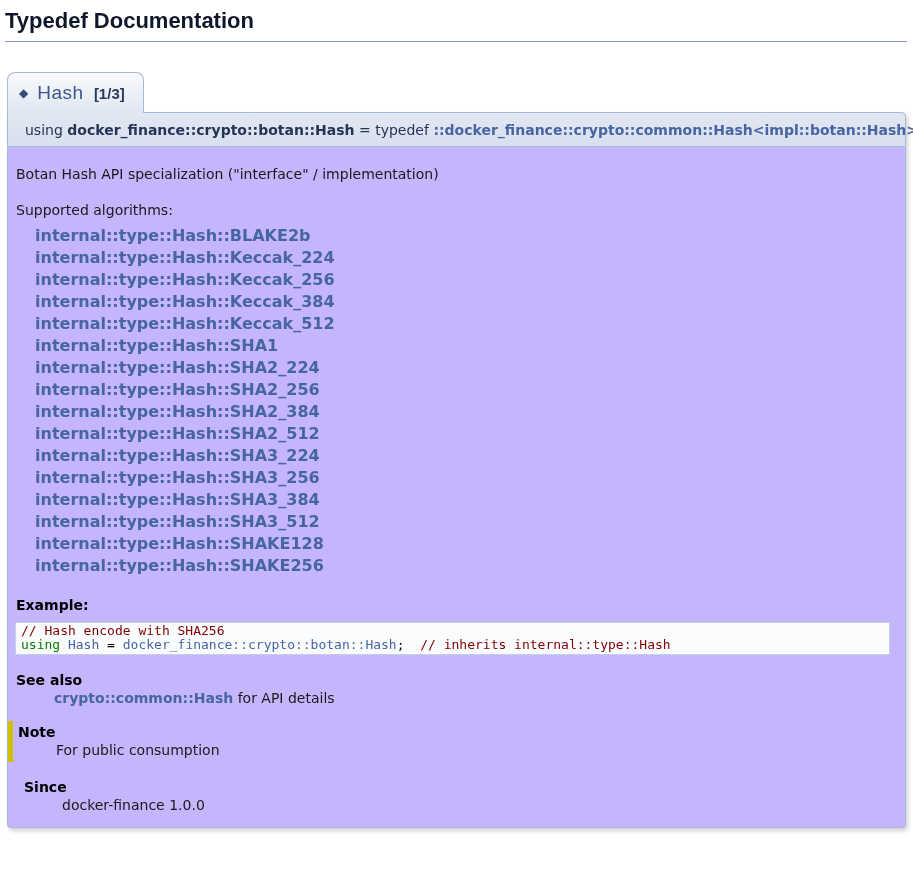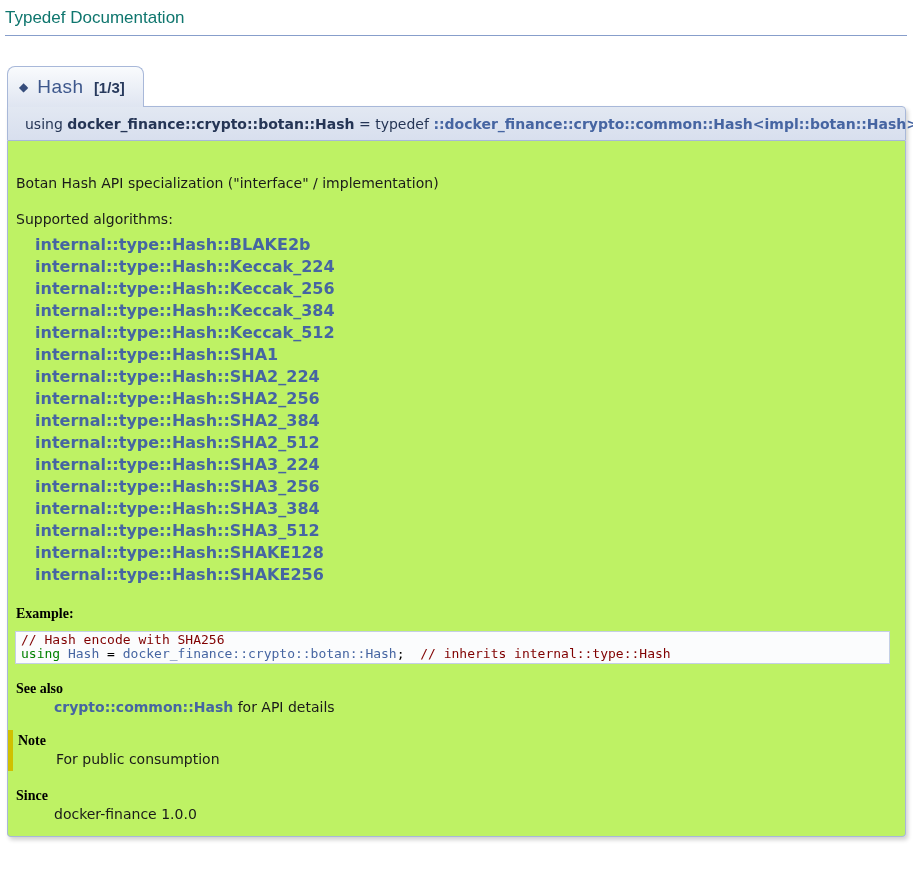--- a/index.html
+++ b/index.html
@@ -8,21 +8,21 @@
     width:913px; height:873px; overflow:hidden;
     font-family:"DejaVu Sans","Liberation Sans",sans-serif;
     font-size:14px; color:#1a1a1a;
   }
   .contents { padding:6px 6px 0 5px; }
 
   
   h2.groupheader {
     margin:0 0 0 0; padding:2px 0 7px 0;
     font-family:"Liberation Sans",sans-serif;
-    font-size:17px; font-weight:400; color:#0f766e;
+    font-size:22px; font-weight:700; color:#0f172a;
     border-bottom:1px solid #879ECB;
   }
 
   
   .memitem { margin:30px 1px 0 2px; }
 
   h2.memtitle {
     display:inline-block; margin:0 0 -1px 0; position:relative; z-index:2;
     padding:9px 18px 9px 11px;
     font-family:"Liberation Sans",sans-serif;
@@ -44,33 +44,33 @@
     padding:9px 8px 8px 17px;
     background:linear-gradient(#E2E8F2,#D8DFEE);
     border:1px solid #A8B8D9;
     border-radius:0 4px 0 0;
     color:#253555; font-size:14px; white-space:nowrap;
   }
   .proto-name { font-weight:bold; color:#253555; }
   a.el { color:#4665A2; font-weight:bold; text-decoration:none; cursor:pointer; }
 
   .memdoc {
-    background:#bef264;
+    background:#c4b5fd;
     border:1px solid #A8B8D9; border-top:none;
     border-radius:0 0 4px 4px;
-    padding:21px 8px 14px 8px;
+    padding:6px 8px 14px 8px;
     font-size:14px;
   }
   .desc { margin:13px 0 0 0; }
   .supported { margin:20px 0 0 0; }
   .algo-list { margin:7px 0 0 0; padding-left:19px; line-height:22px; }
   .algo-row a { font-size:16px; }
 
   dl { margin:0; }
-  dt { font-weight:bold; color:#000;font-family:Liberation Serif, serif; }
+  dt { font-weight:bold; color:#000; }
   dd { margin:2px 0 0 38px; }
 
   dl.section-example { margin-top:20px; }
   .fragment {
     margin:9px 7px 0 -1px;
     padding:1px 5px 2px 5px;
     background:#FBFCFD;
     border:1px solid #C4CFE5;
     font-family:"DejaVu Sans Mono","Liberation Mono",monospace;
     font-size:13px; line-height:14px;
@@ -80,21 +80,21 @@
   .tok-comment { color:#800000; }
   .tok-keyword { color:#008000; }
   a.tok-link   { color:#4665A2; text-decoration:none; cursor:pointer; }
 
   dl.section-see { margin-top:17px; }
   dl.section-note {
     margin:15px 0 0 -8px;
     padding:3px 0 4px 5px;
     border-left:5px solid #D0C000;
   }
-  dl.section-since { margin-top:17px; }
+  dl.section-since { margin-top:17px;margin-left:8px; }
 </style>
 </head>
 <body>
 
 <div class="contents">
 
   <h2 class="groupheader">Typedef Documentation</h2>
 
   <div class="memitem">
 

